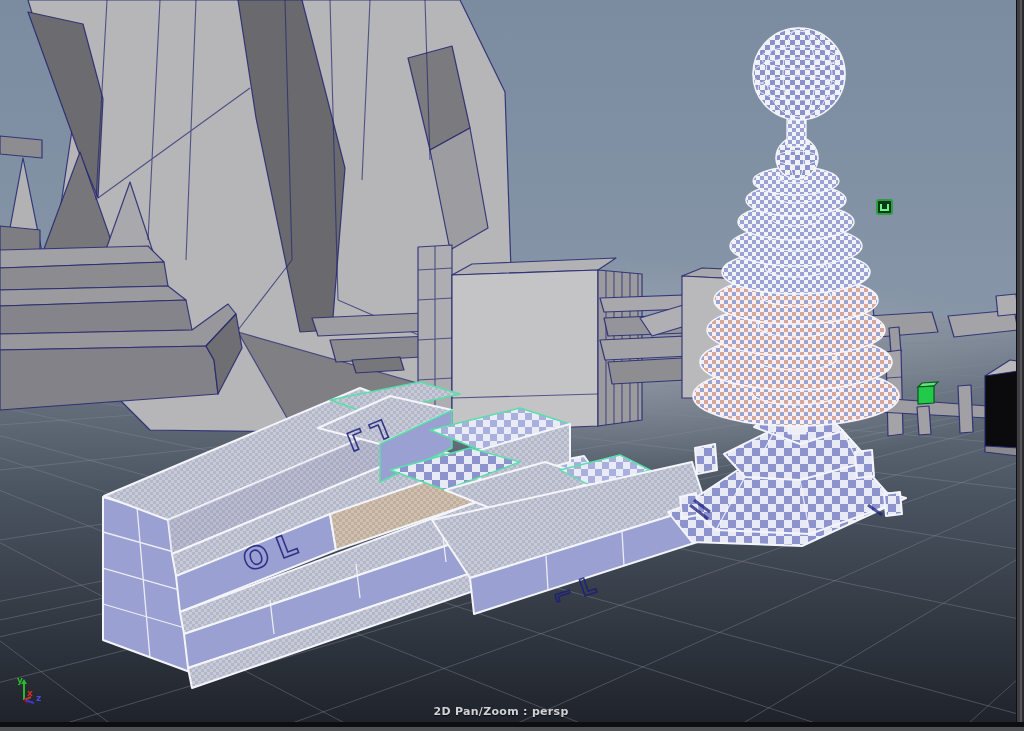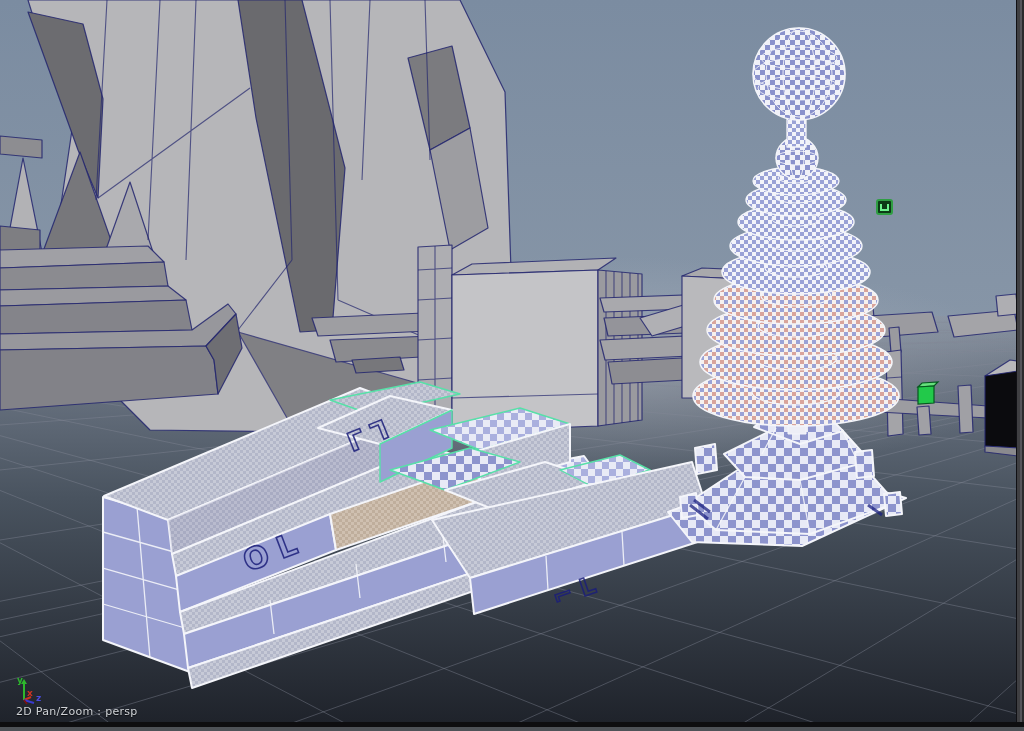--- a/index.html
+++ b/index.html
@@ -3,22 +3,22 @@
 <meta charset="utf-8">
 <style>
   html,body{margin:0;padding:0;background:#000;}
   .stage{
     position:relative;width:1024px;height:731px;overflow:hidden;
     background:var(--sky_top,#7b8ca1);
     font-family:"DejaVu Sans",sans-serif;
   }
   .stage svg.scene{position:absolute;left:0;top:0;width:1024px;height:731px;display:block;}
   .status-label{
-    position:absolute;left:16px;bottom:13px;width:1002px;text-align:left;
-    font-size:11px;font-weight:normal;letter-spacing:.3px;
+    position:absolute;left:0;bottom:13px;width:1002px;text-align:center;
+    font-size:11px;font-weight:bold;letter-spacing:.3px;
     color:var(--label_text,#cfd2d6);text-shadow:0 1px 1px rgba(0,0,0,.7);
     pointer-events:none;
   }
   .frame-right{
     position:absolute;top:0;right:0;width:8px;height:731px;
     background:linear-gradient(to right,#101014 0 1px,#3f3f42 1px 4px,#55555a 4px 6px,#2a2a2c 6px 8px);
   }
   .frame-bottom{
     position:absolute;left:0;bottom:0;width:1024px;height:9px;
     background:linear-gradient(to bottom,#0e0e10 0 5px,var(--frame_light,#4e5257) 5px 9px);

